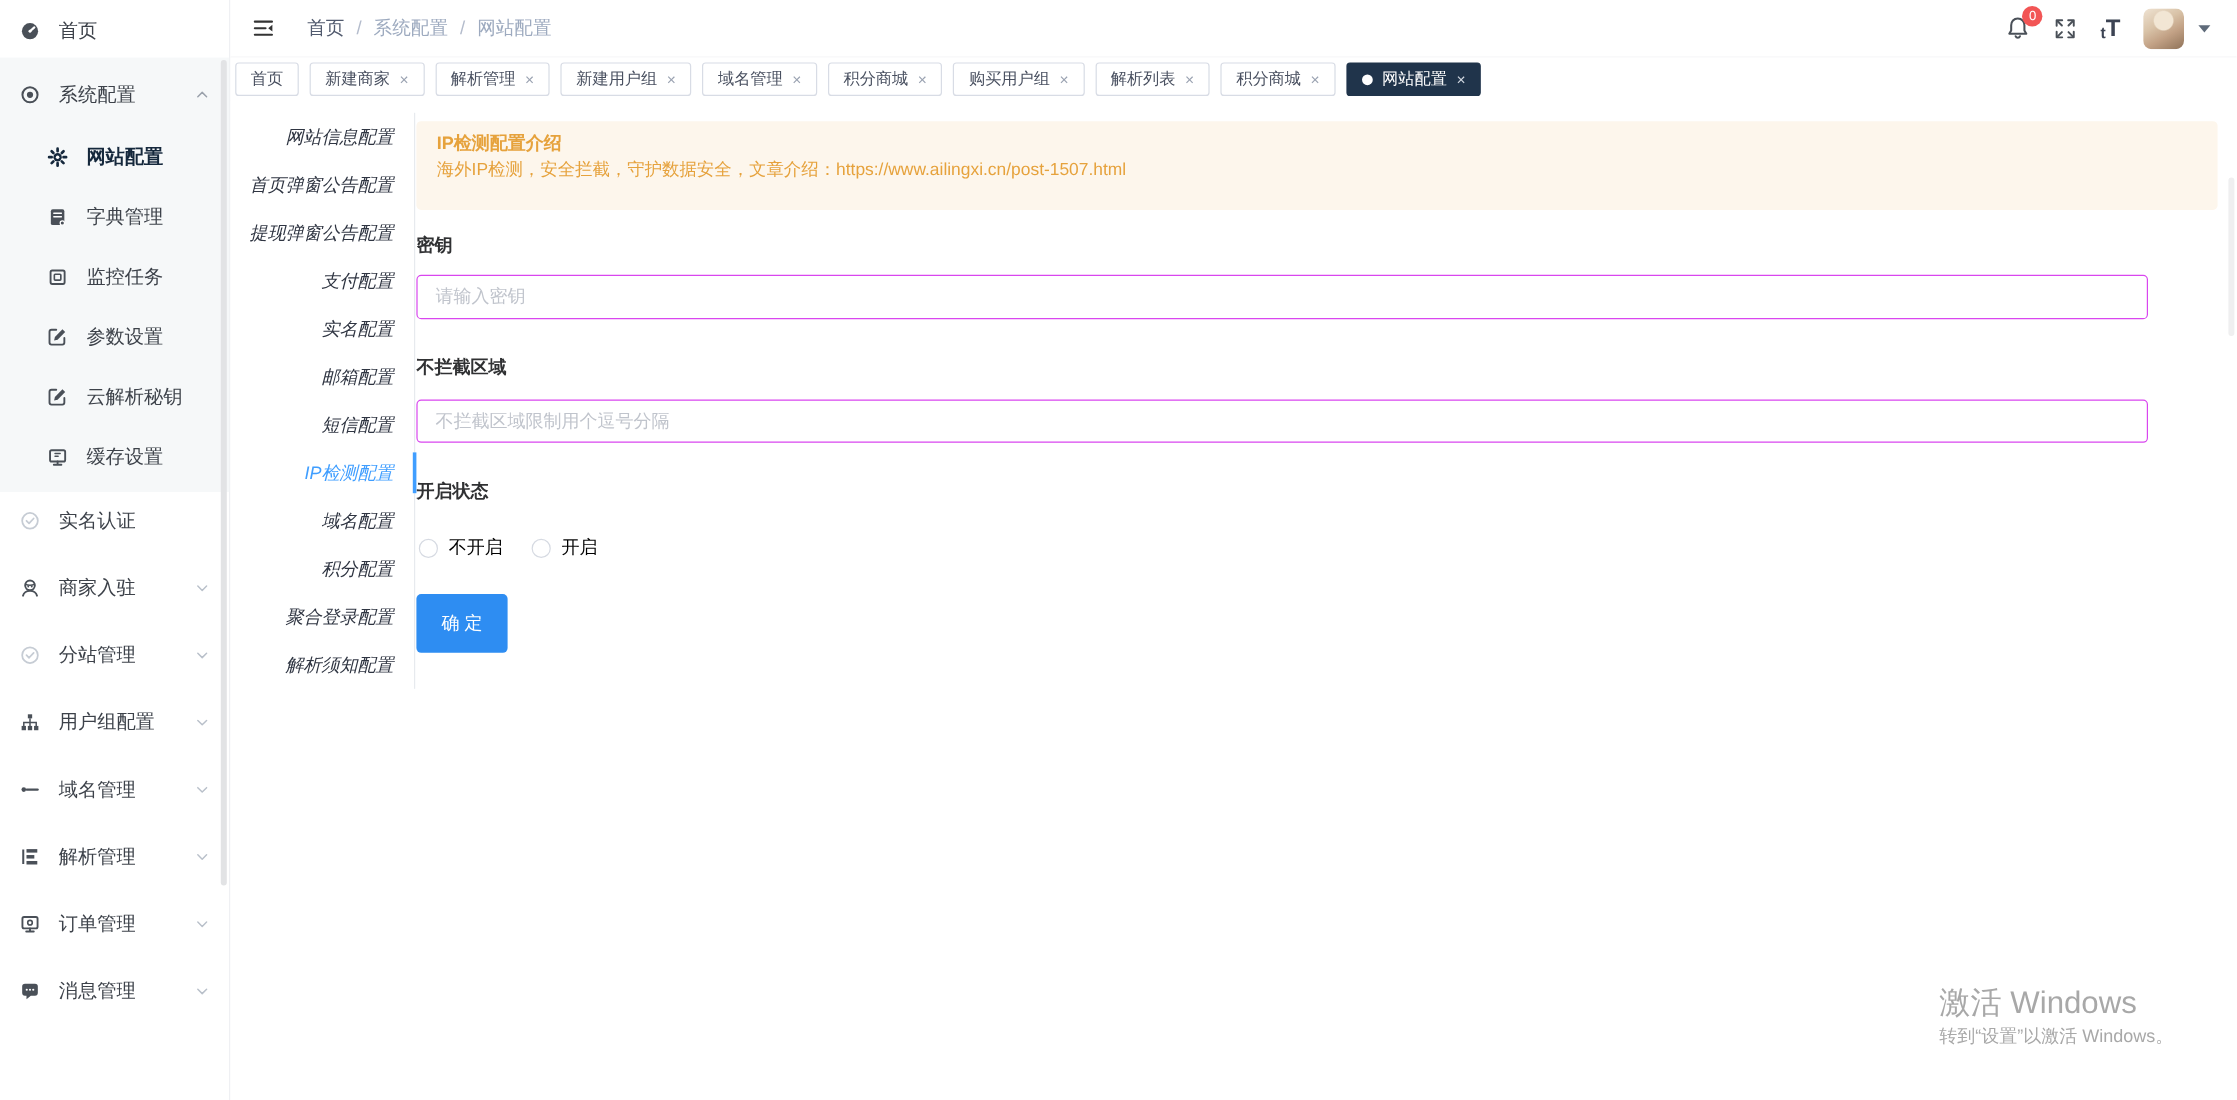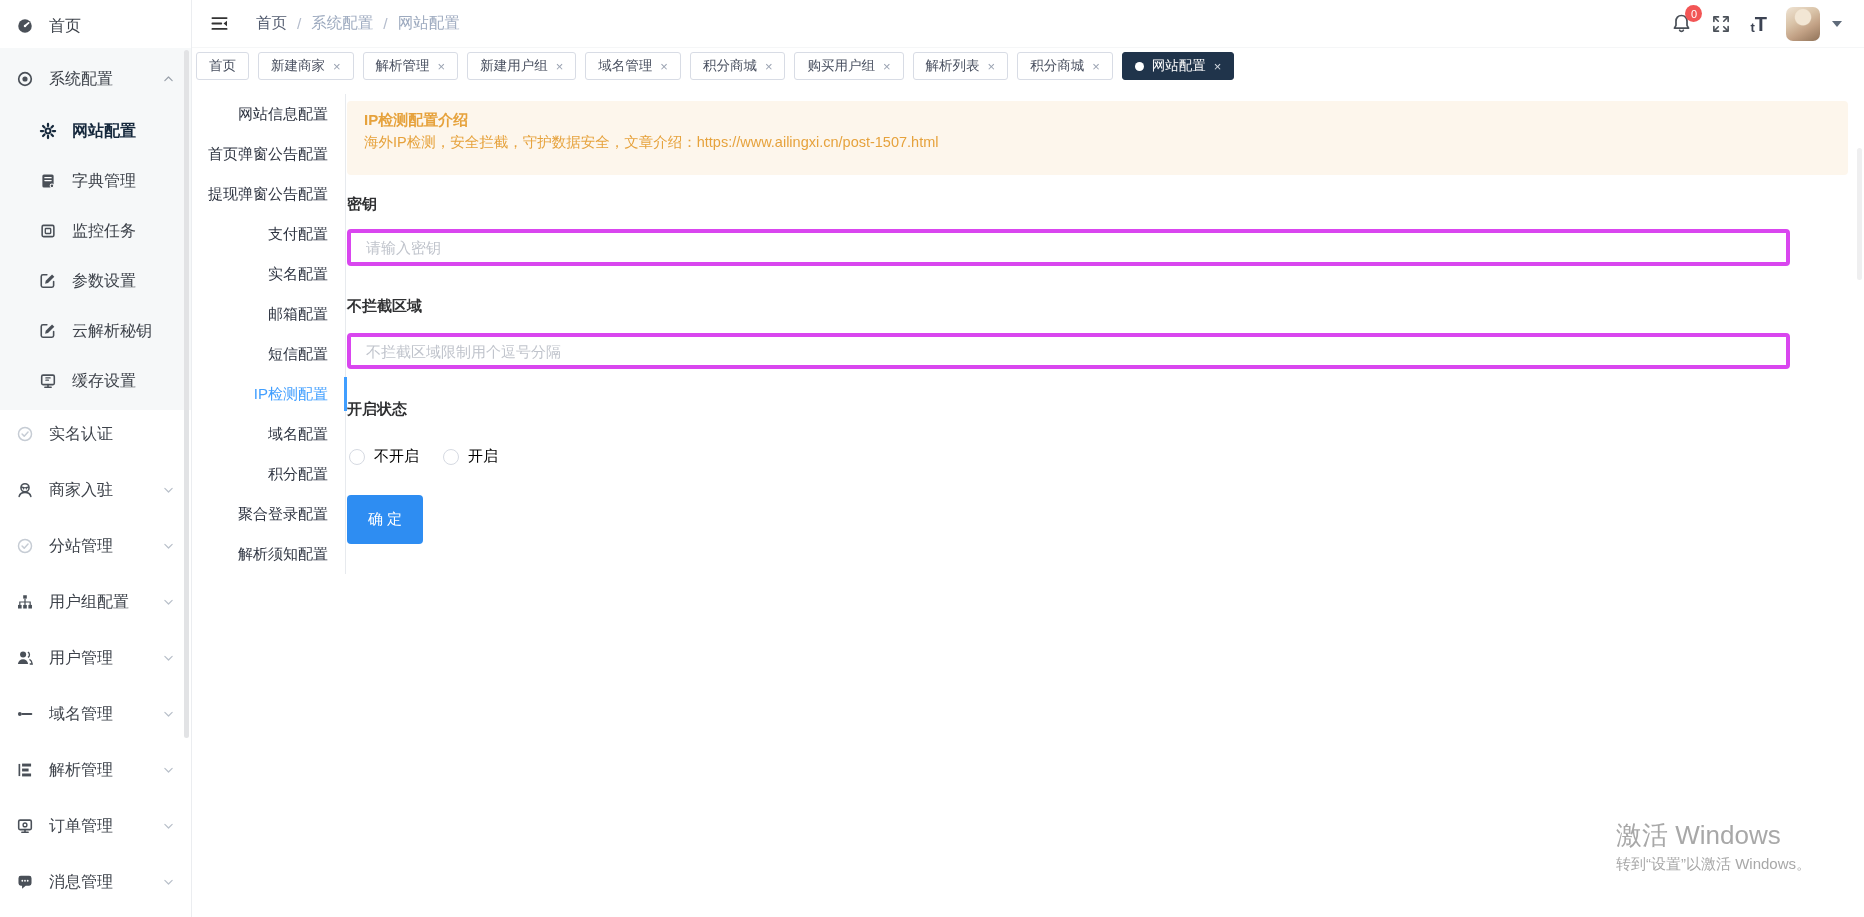--- a/index.html
+++ b/index.html
@@ -48,30 +48,30 @@
   
   .tabbar{position:absolute;left:192px;top:48px;right:0;height:36px;background:#fff;display:flex;align-items:center;gap:9px;padding-left:4px;}
   .tab{height:28px;display:inline-flex;align-items:center;gap:8px;padding:0 12px;border:1px solid #d8dce5;border-radius:3px;background:#fff;font-size:13.5px;color:#495060;cursor:pointer;white-space:nowrap;}
   .tab .close{color:#9aa2b1;font-size:13px;line-height:1;cursor:pointer;}
   .tab.active{background:var(--tab-active);border-color:var(--tab-active);color:#fff;}
   .tab.active .close{color:#d3d9e2;}
   .tab .dot{width:9px;height:9px;border-radius:50%;background:#fff;flex-shrink:0;}
   
   .main{position:absolute;left:192px;top:84px;right:0;bottom:0;background:#fff;}
   .cfg-menu{position:absolute;left:0;top:10px;width:154px;border-right:1px solid #e7eaee;}
-  .cfg-item{height:40px;display:flex;align-items:center;justify-content:flex-end;padding-right:17px;font-size:15px;color:#2f3542;cursor:pointer;position:relative;white-space:nowrap;}
+  .cfg-item{height:40px;display:flex;align-items:center;justify-content:flex-end;padding-right:17px;font-size:15px;color:#2f3542;cursor:pointer;position:relative;white-space:nowrap;font-style:italic;}
   .cfg-item.active{color:var(--primary);}
   .cfg-item.active::after{content:"";position:absolute;right:-2px;top:3px;bottom:3px;width:3px;background:var(--primary);}
   .content{position:absolute;left:155px;top:17px;right:16px;}
   .notice{background:var(--notice-bg);border-radius:4px;padding:8px 17px 23px;}
   .notice-title{color:var(--notice-text);font-size:15px;font-weight:bold;line-height:21px;}
   .notice-desc{color:var(--notice-text);font-size:14.5px;line-height:19px;margin-top:3px;}
   .form-label{font-size:15px;font-weight:bold;color:#303133;}
   .lbl1{margin-top:20px;}
-  .txt-input{display:block;width:1443px;height:37px;margin-top:15px;border:4px solid #d946ef;border-radius:4px;padding:0 15px;font-size:15px;color:#333;outline:none;background:#fff;font-family:"Liberation Sans",sans-serif;}
+  .txt-input{display:block;width:1443px;height:37px;margin-top:15px;border:1px solid #d946ef;border-radius:4px;padding:0 15px;font-size:15px;color:#333;outline:none;background:#fff;font-family:"Liberation Sans",sans-serif;}
   .txt-input::placeholder{color:#c0c4cc;}
   .lbl2{margin-top:31px;}
   .input2{height:36px;margin-top:17px;}
   .lbl3{margin-top:31px;}
   .radio-row{display:flex;align-items:center;gap:24px;margin-top:28px;margin-left:2px;}
   .radio{display:flex;align-items:center;gap:9px;font-size:15px;color:#000000;cursor:pointer;}
   .radio-circle{width:16px;height:16px;border:1px solid #d6dae2;border-radius:50%;background:#fff;flex-shrink:0;}
   .submit{display:block;margin-top:29px;width:76px;height:49px;background:var(--button);color:#fff;border:none;border-radius:4px;font-size:15px;cursor:pointer;font-family:"Liberation Sans",sans-serif;}
   
   .page-scrollbar{position:absolute;right:2px;top:64px;width:5px;height:132px;background:#efeff0;border-radius:3px;}
@@ -212,35 +212,20 @@
         <span class="side-icon">
           <svg width="18" height="18" viewBox="0 0 16 16" fill="none">
             <rect x="6.4" y="2" width="3.2" height="3" fill="#4a5058"></rect>
             <rect x="1.8" y="10.6" width="3.2" height="3.2" fill="#4a5058"></rect>
             <rect x="6.4" y="10.6" width="3.2" height="3.2" fill="#4a5058"></rect>
             <rect x="11" y="10.6" width="3.2" height="3.2" fill="#4a5058"></rect>
             <path d="M8 5v3M3.4 10.6V8h9.2v2.6M8 8v2.6" stroke="#4a5058" stroke-width="1.1"></path>
           </svg>
         </span>
         <span>用户组配置</span>
-        <span class="side-arrow">
-          <svg width="13" height="13" viewBox="0 0 16 16" fill="none">
-            <path d="M3.5 6l4.5 4.5L12.5 6" stroke="#b9c0ca" stroke-width="1.5" stroke-linecap="round" stroke-linejoin="round"></path>
-          </svg>
-        </span>
-      </div>
-      <div class="side-item top">
-        <span class="side-icon">
-          <svg width="18" height="18" viewBox="0 0 16 16" fill="none">
-            <circle cx="6.3" cy="4.9" r="2.7" fill="#4a5058"></circle>
-            <path d="M1.7 13.4c.4-2.9 2.2-4.4 4.6-4.4 2.3 0 4.1 1.5 4.5 4.4z" fill="#4a5058"></path>
-            <path d="M10.6 2.8a2.7 2.7 0 0 1 0 4.7M12 9.3c1.4.7 2.2 2.1 2.4 4h-2.2" stroke="#4a5058" stroke-width="1.2" fill="none"></path>
-          </svg>
-        </span>
-        <span>用户管理</span>
         <span class="side-arrow">
           <svg width="13" height="13" viewBox="0 0 16 16" fill="none">
             <path d="M3.5 6l4.5 4.5L12.5 6" stroke="#b9c0ca" stroke-width="1.5" stroke-linecap="round" stroke-linejoin="round"></path>
           </svg>
         </span>
       </div>
       <div class="side-item top">
         <span class="side-icon">
           <svg width="18" height="18" viewBox="0 0 16 16" fill="none">
             <circle cx="3.4" cy="8" r="1.7" fill="#4a5058"></circle>

